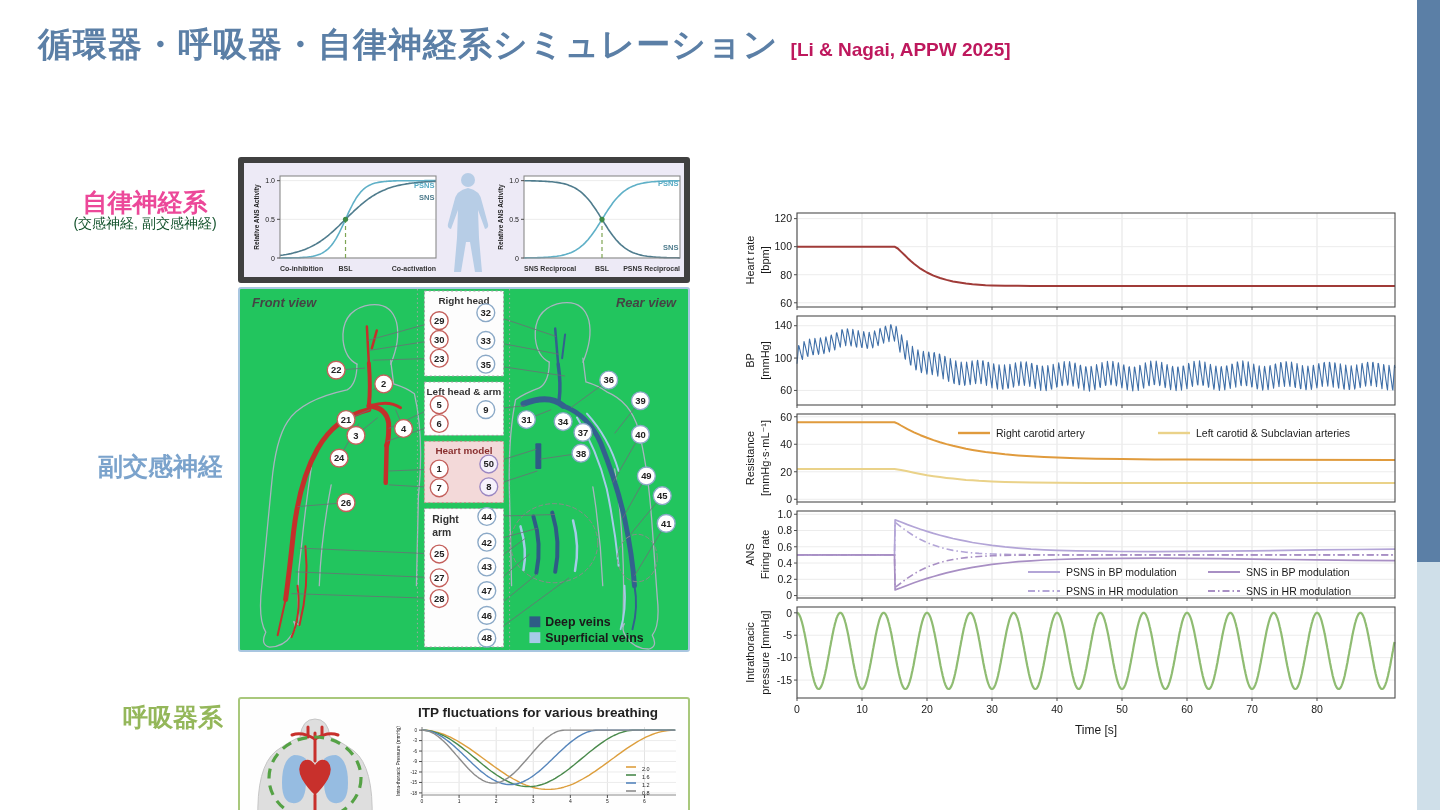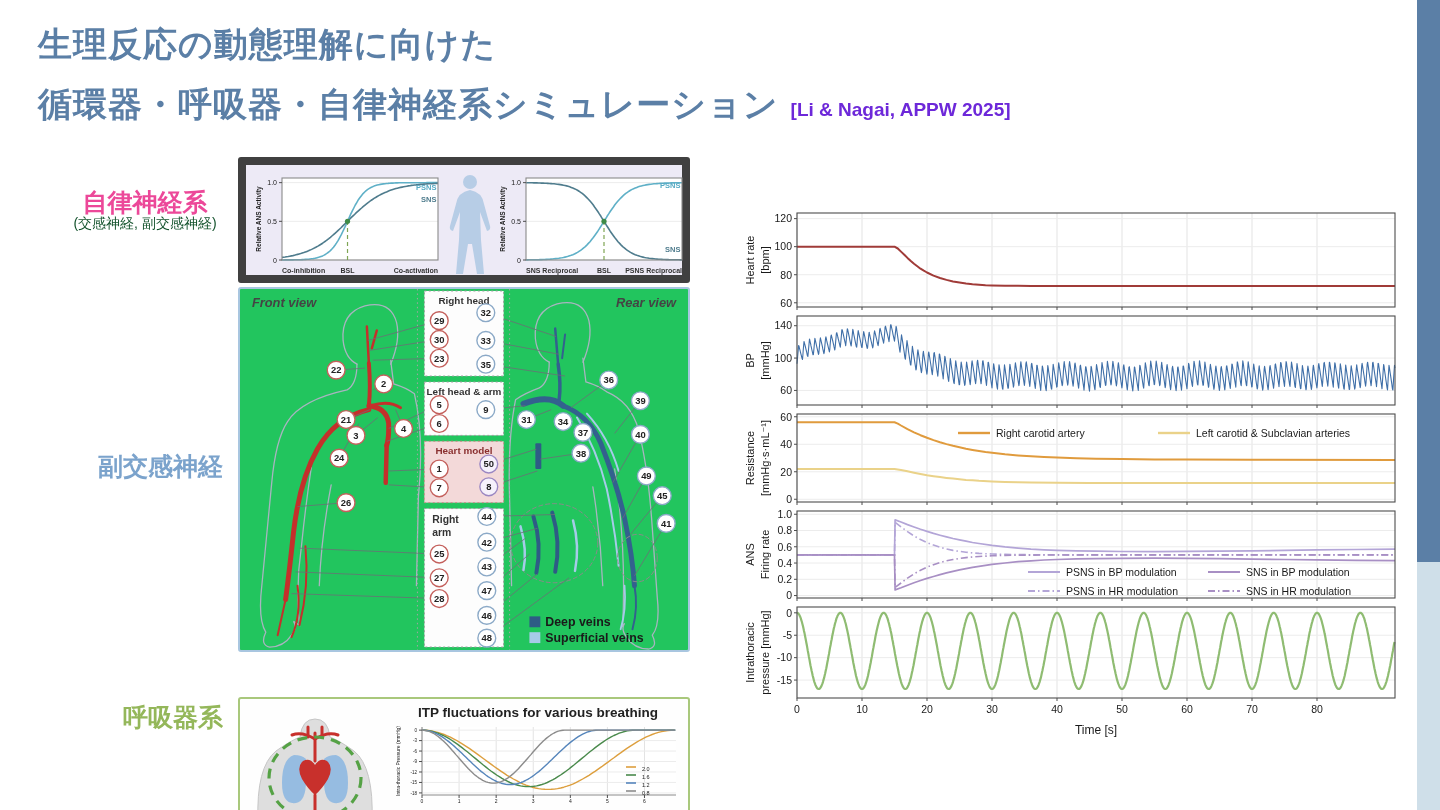--- a/index.html
+++ b/index.html
@@ -2,40 +2,39 @@
 <html><head>
 <meta charset="utf-8">
 <style>
   html,body{margin:0;padding:0;background:#fff;}
   .slide{position:relative;width:1440px;height:810px;background:#ffffff;overflow:hidden;
          font-family:"Liberation Sans","DejaVu Sans",sans-serif;}
   .abs{position:absolute;}
   svg{display:block;}
   svg text{font-family:"Liberation Sans","DejaVu Sans",sans-serif;}
   .title{left:38px;top:14px;font-size:34px;font-weight:bold;color:#5b7fa6;line-height:60px;letter-spacing:1px;}
-  .cite{font-size:19px;font-weight:600;color:#6d28d9;margin-left:12px;letter-spacing:0;}
+  .cite{font-size:19px;font-weight:600;color:#be185d;margin-left:12px;letter-spacing:0;}
   .lbl-ans{left:55px;top:186px;width:180px;text-align:center;font-size:25px;font-weight:bold;color:#ec4899;}
   .lbl-ans-sub{left:36px;top:215px;width:218px;text-align:center;font-size:14px;color:#14532d;}
   .lbl-circ{left:98px;top:450px;font-size:25px;font-weight:bold;color:#7ba3cc;}
   .lbl-resp{left:98px;top:701px;font-size:25px;font-weight:bold;color:#94b75a;padding-left:25px;}
   .panel{box-sizing:border-box;border-radius:3px;}
-  .panel-ans{left:238px;top:157px;width:452px;height:126px;border:8px solid #404040;background:#edeaf6;}
+  .panel-ans{left:238px;top:157px;width:452px;height:126px;border:6px solid #404040;background:#edeaf6;}
   .panel-circ{left:238px;top:287px;width:452px;height:365px;border:2px solid #a9c6e0;background:#22c55e;}
   .panel-resp{left:238px;top:658px;width:452px;height:132px;border:2px solid #a9c87c;background:#fefefe;margin-top:39px;}
   .resp-title{left:150px;top:6px;width:296px;text-align:center;font-size:13.5px;font-weight:bold;color:#222;}
   .bar-top{left:1417px;top:0;width:23px;height:562px;background:#5b7fa6;}
   .bar-bot{left:1417px;top:562px;width:23px;height:248px;background:#cfdfe9;}
 </style>
 </head>
 <body>
 
 <div class="slide">
 
   <div class="abs title">
-    <div>生理反応の動態理解に向けた</div>
     <div><span>循環器・呼吸器・自律神経系シミュレーション</span><span class="cite">[Li &amp; Nagai, APPW 2025]</span></div>
   </div>
 
   <div class="abs lbl-ans">自律神経系</div>
   <div class="abs lbl-ans-sub">(交感神経, 副交感神経)</div>
   <div class="abs lbl-circ">副交感神経</div>
   <div class="abs lbl-resp">呼吸器系</div>
 
   <div class="abs bar-top"></div>
   <div class="abs bar-bot"></div>

